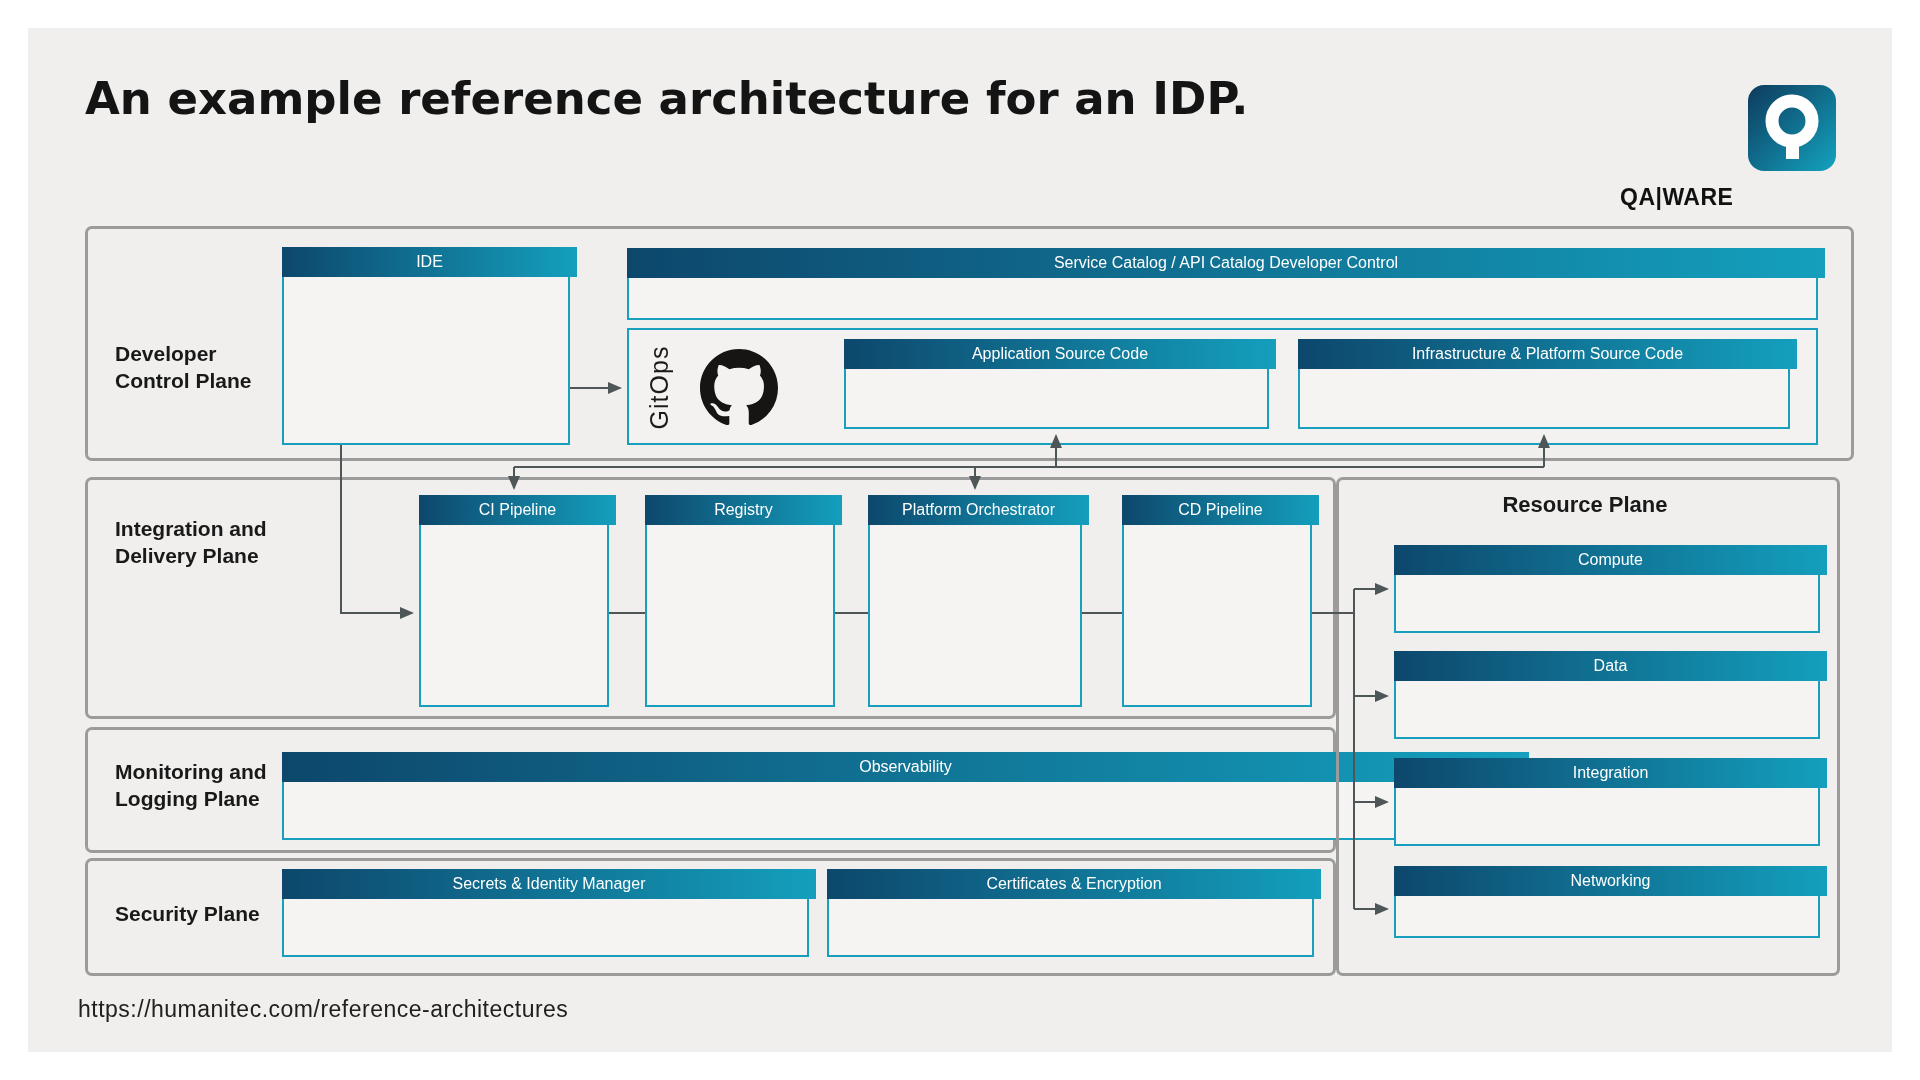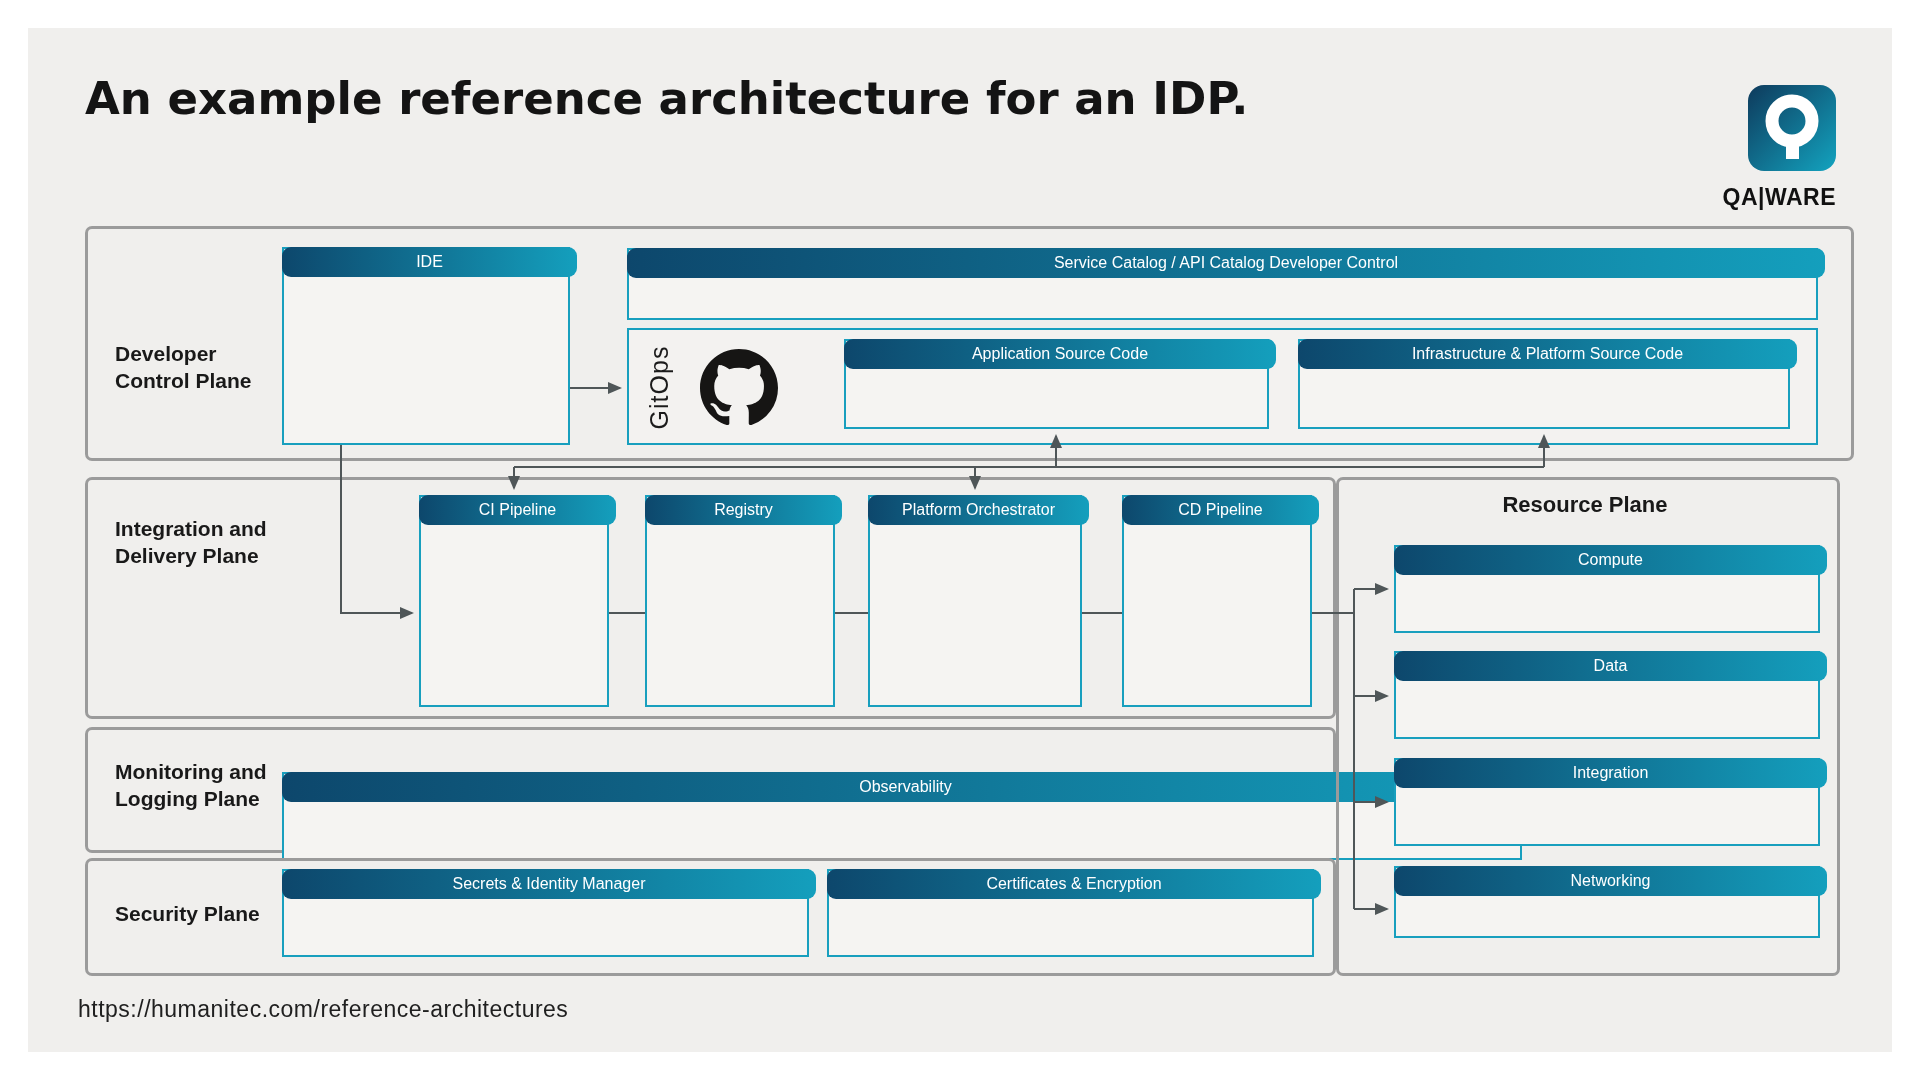--- a/index.html
+++ b/index.html
@@ -6,36 +6,36 @@
   .stage{position:relative;width:1920px;height:1080px;background:#ffffff;overflow:hidden;
          font-family:"Liberation Sans",sans-serif;color:#191919;}
   .panel{position:absolute;left:28px;top:28px;width:1864px;height:1024px;background:#f0efed;}
 
   .title{position:absolute;left:85px;top:72px;font-family:"DejaVu Sans",sans-serif;
          font-weight:800;font-size:45px;letter-spacing:0;color:#141414;}
 
   
   .logo-mark{position:absolute;left:1748px;top:85px;width:88px;height:86px;border-radius:16px;
              background:linear-gradient(135deg,#0e3a5c 0%,#13a3bf 100%);}
-  .logo-text{position:absolute;left:1620px;top:184px;width:216px;text-align:right;
+  .logo-text{position:absolute;left:1620px;top:184px;width:216px;
              font-size:23px;font-weight:bold;letter-spacing:.5px;color:#111;}
 
   
   .plane{position:absolute;border:3px solid #9b9b9b;border-radius:7px;}
   .plane-label{position:absolute;font-size:21px;font-weight:bold;line-height:1.3;
                white-space:pre-line;color:#191919;}
   .rp-title{position:absolute;left:1336px;top:492px;width:498px;text-align:center;
             font-size:22px;font-weight:bold;color:#191919;}
 
   
   .tbox{position:absolute;border:2px solid #189fbe;background:#f5f4f2;box-sizing:border-box;}
   .tbox-hd{position:absolute;left:-2px;top:-2px;right:-9px;height:30px;
            background:linear-gradient(90deg,#0d476c 0%,#149fbd 100%);
            color:#fff;display:flex;align-items:center;justify-content:center;
-           font-size:16px;white-space:nowrap;border-radius:9px;}
+           font-size:16px;white-space:nowrap;}
 
   
   .gitops-box{position:absolute;left:627px;top:328px;width:1191px;height:117px;
               border:2px solid #189fbe;background:#f3f2f0;box-sizing:border-box;}
   .gitops-label{position:absolute;left:636px;top:332px;width:48px;height:110px;
                 display:flex;align-items:center;justify-content:center;}
   .gitops-label span{transform:rotate(-90deg);white-space:nowrap;font-size:25px;
                      letter-spacing:1px;color:#1b1b1b;}
   .gh-icon{position:absolute;left:700px;top:349px;}
 
@@ -114,21 +114,21 @@
   </div>
   <div class="tbox" style="left:1122px;top:495px;width:190px;height:212px">
     <div class="tbox-hd">
       <span>CD Pipeline</span>
     </div>
   </div>
 
   <div class="plane" style="left:85px;top:727px;width:1245px;height:120px"></div>
   <div class="plane-label" style="left:115px;top:758px">Monitoring and
 Logging Plane</div>
-  <div class="tbox" style="left:282px;top:772px;width:1240px;height:88px">
+  <div class="tbox" style="left:282px;top:752px;width:1240px;height:88px">
     <div class="tbox-hd">
       <span>Observability</span>
     </div>
   </div>
 
   <div class="plane" style="left:85px;top:858px;width:1245px;height:112px"></div>
   <div class="plane-label" style="left:115px;top:900px">Security Plane</div>
   <div class="tbox" style="left:827px;top:869px;width:487px;height:88px">
     <div class="tbox-hd">
       <span>Certificates &amp; Encryption</span>

